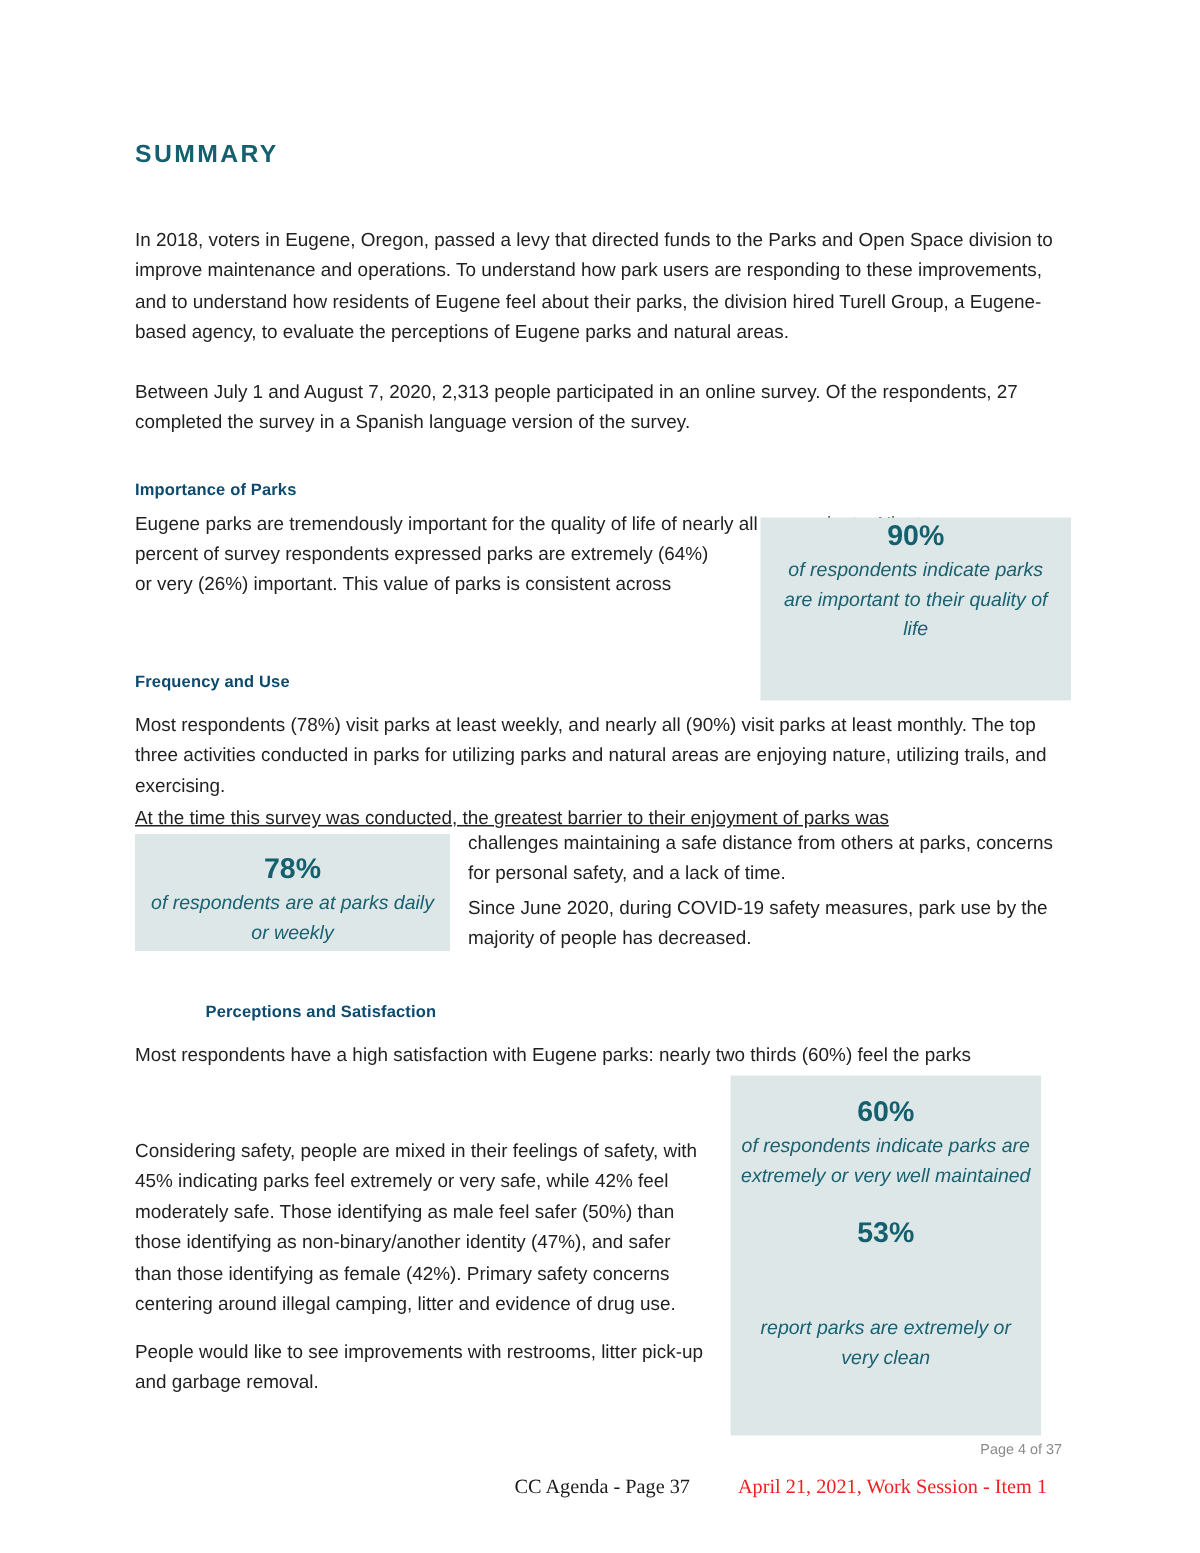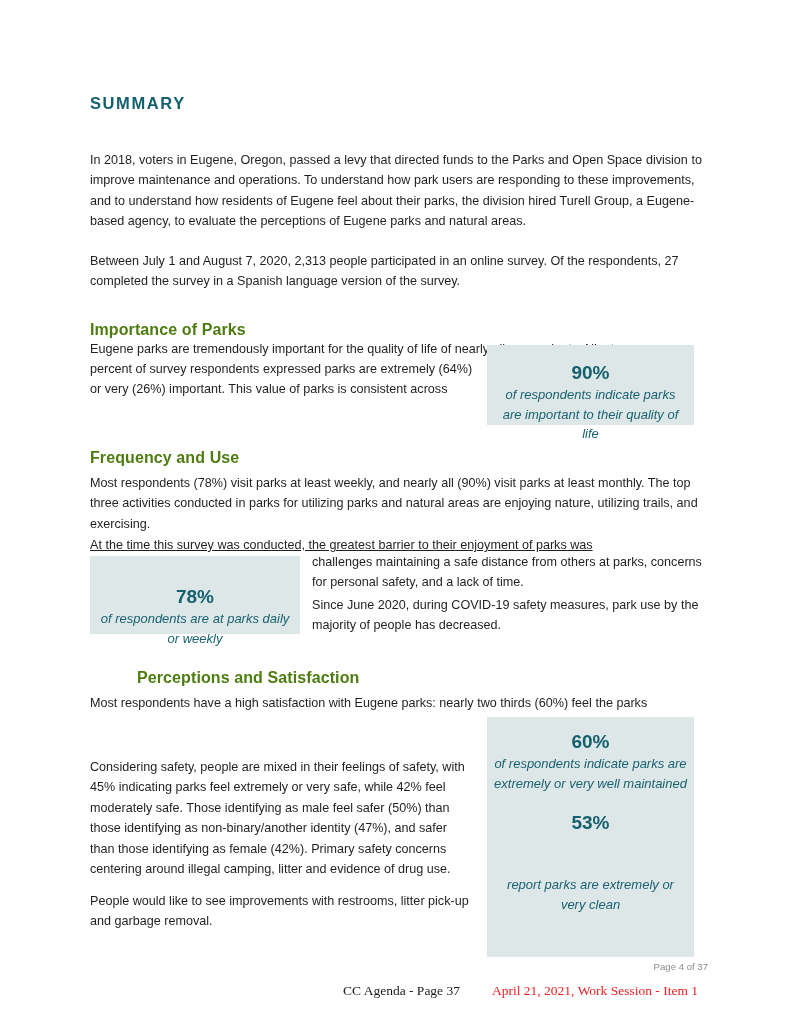--- a/index.html
+++ b/index.html
@@ -25,23 +25,23 @@
     left: 90px;
     top: 94px;
     font-size: 16.5px;
     font-weight: bold;
     letter-spacing: 1.6px;
     color: #15606e;
   }
 
   .section-heading {
     position: absolute;
-    font-size: 16px;
+    font-size: 11px;
     font-weight: bold;
-    color: #4d7c0f;
+    color: #0c4a6e;
     letter-spacing: 0.1px;
   }
 
   .body-text {
     position: absolute;
     font-size: 12.6px;
     line-height: 20.4px;
     color: #211f1f;
     text-align: left;
   }
@@ -102,34 +102,34 @@
   <div class="body-text" style="left:90px; top:150px; width:620px;">In 2018, voters in Eugene, Oregon, passed a levy that directed funds to the Parks and Open Space division to improve maintenance and operations. To understand how park users are responding to these improvements, and to understand how residents of Eugene feel about their parks, the division hired Turell Group, a Eugene-based agency, to evaluate the perceptions of Eugene parks and natural areas.</div>
 
   <div class="body-text" style="left:90px; top:251px; width:620px;">Between July 1 and August 7, 2020, 2,313 people participated in an online survey. Of the respondents, 27 completed the survey in a Spanish language version of the survey.</div>
 
   <div class="section-heading" style="left:90px; top:321px;">Importance of Parks</div>
 
   <div class="body-text" style="left:90px; top:339px; width:620px;">Eugene parks are tremendously important for the quality of life of nearly all respondents. Ninety</div>
 
   <div class="body-text" style="left:90px; top:359px; width:390px;">percent of survey respondents expressed parks are extremely (64%) or very (26%) important. This value of parks is consistent across</div>
 
-  <div class="stat-box" style="left:487px; top:345px; width:207px; height:80px; padding-top:15px;">
+  <div class="stat-box" style="left:507px; top:345px; width:207px; height:122px; ">
     <div class="stat-group">
       <div class="stat-number">90%</div>
       <div class="stat-caption" style="padding:0 8px;">of respondents indicate parks are important to their quality of life</div>
     </div>
   </div>
 
   <div class="section-heading" style="left:90px; top:449px;">Frequency and Use</div>
 
   <div class="body-text" style="left:90px; top:473px; width:620px;">Most respondents (78%) visit parks at least weekly, and nearly all (90%) visit parks at least monthly. The top three activities conducted in parks for utilizing parks and natural areas are enjoying nature, utilizing trails, and exercising.</div>
 
   <div class="body-text" style="left:90px; top:535px; width:620px;text-decoration:underline;">At the time this survey was conducted, the greatest barrier to their enjoyment of parks was</div>
 
-  <div class="stat-box" style="left:90px; top:556px; width:210px; height:78px; padding-top:28px;">
+  <div class="stat-box" style="left:90px; top:556px; width:210px; height:78px; padding-top:11px;">
     <div class="stat-group">
       <div class="stat-number">78%</div>
       <div class="stat-caption" style="padding:0 6px;">of respondents are at parks daily or weekly</div>
     </div>
   </div>
 
   <div class="body-text" style="left:312px; top:552px; width:398px;">challenges maintaining a safe distance from others at parks, concerns for personal safety, and a lack of time.</div>
 
   <div class="body-text" style="left:312px; top:595px; width:398px;">Since June 2020, during COVID-19 safety measures, park use by the majority of people has decreased.</div>
 

